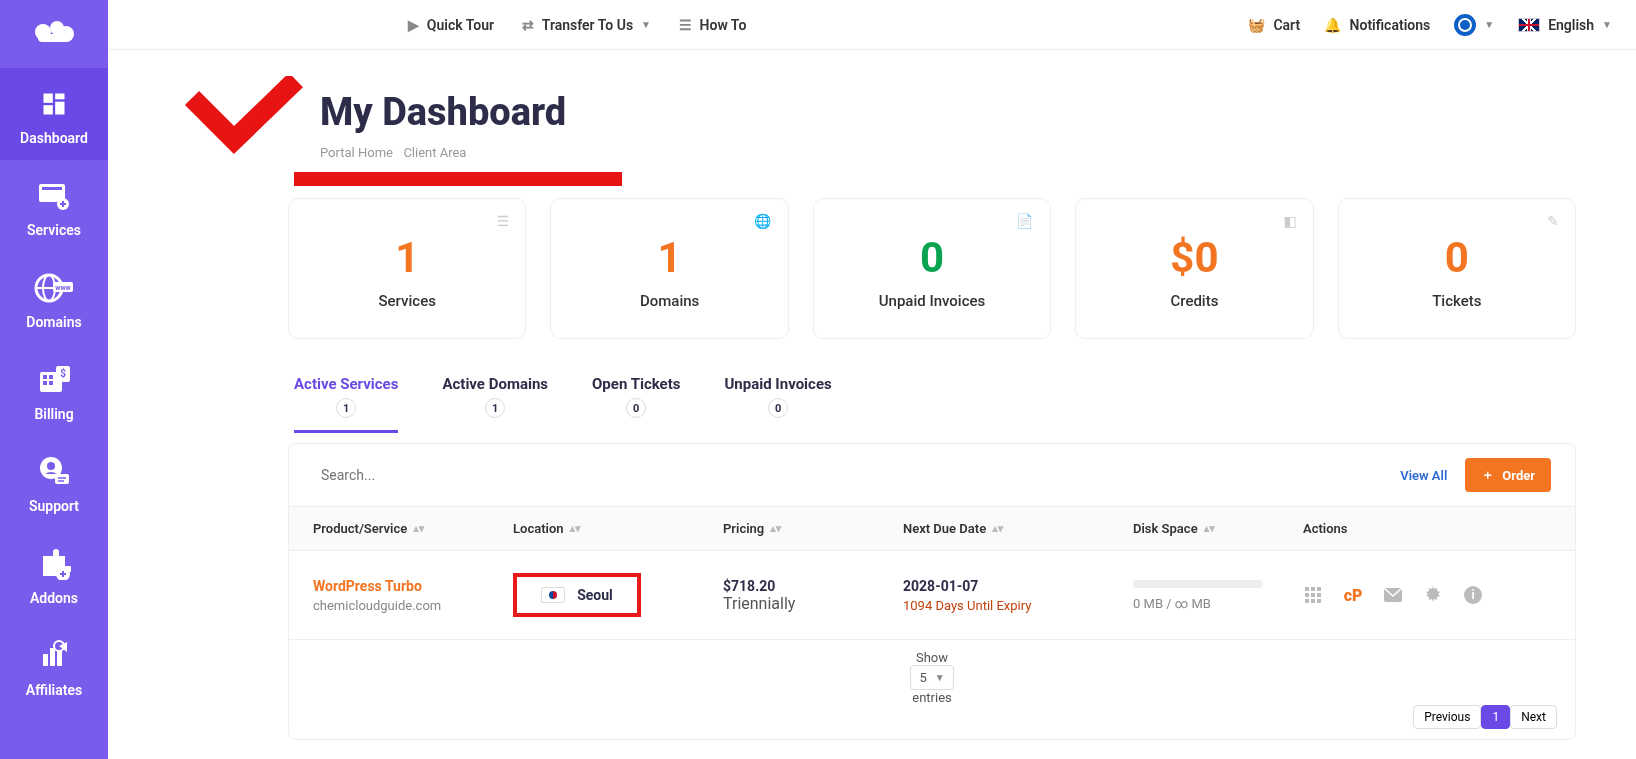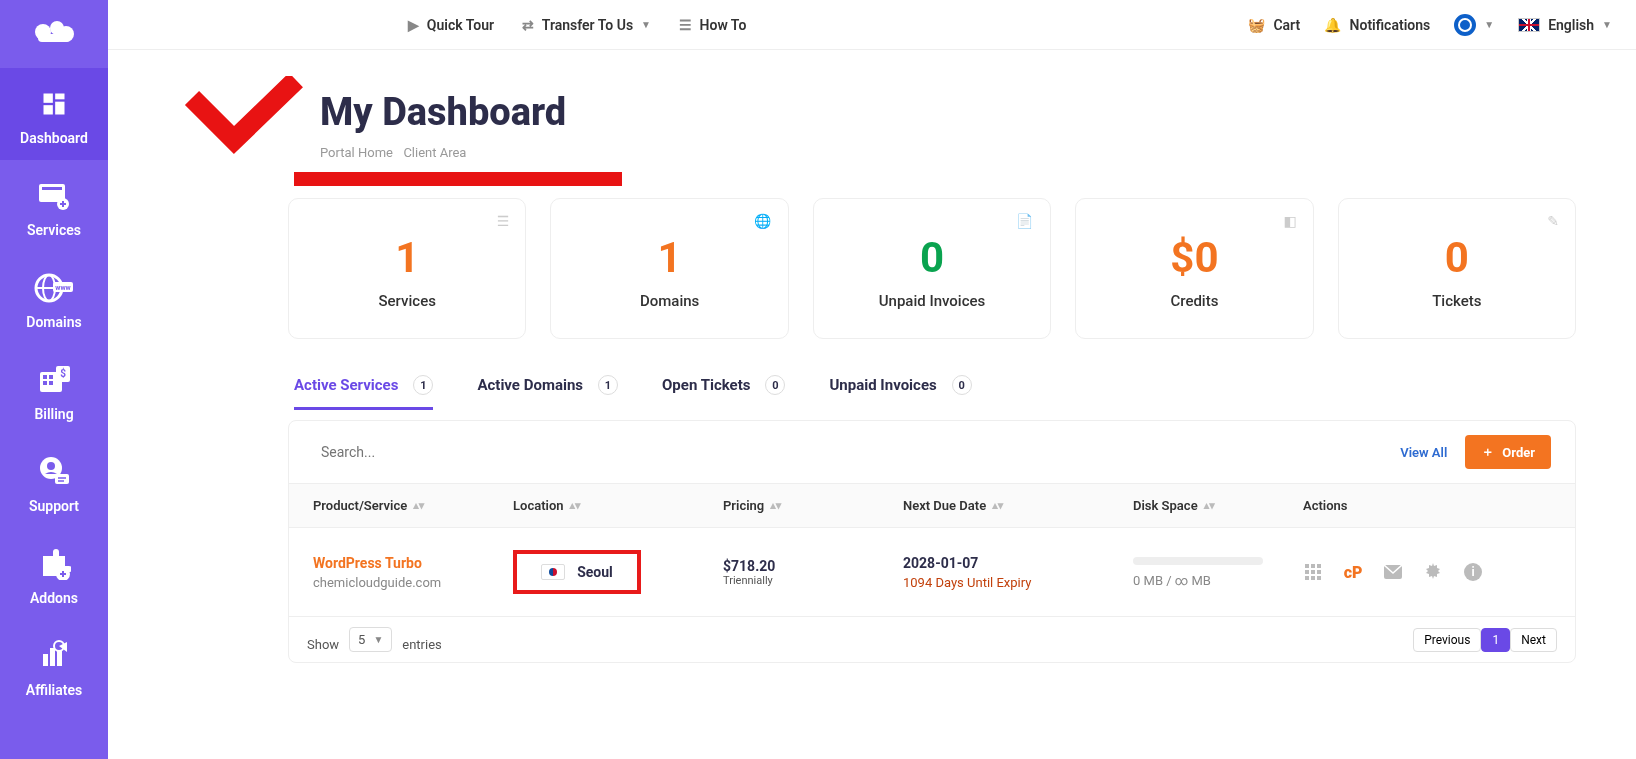--- a/index.html
+++ b/index.html
@@ -48,21 +48,21 @@
 .stats-row { display: flex; gap: 24px; margin-bottom: 36px; }
 .stat-card { flex: 1; border: 1px solid #eee; border-radius: 10px; padding: 18px 20px 28px; text-align: center; position: relative; cursor: pointer; }
 .stat-card .corner { position: absolute; top: 14px; right: 16px; color: #ccc; font-size: 14px; }
 .stat-value { font-size: 42px; font-weight: 700; margin-top: 16px; margin-bottom: 10px; }
 .stat-label { font-size: 15px; color: #333; font-weight: 500; }
 .c-orange { color: #f37421; }
 .c-green { color: #0aa34f; }
 
 
 .tabs { display: flex; gap: 44px; padding: 0 6px; border-bottom: none; }
-.tab { display: flex; align-items: center; gap: 15px; font-size: 15px; font-weight: 700; color: #2d2d4a; padding-bottom: 12px; cursor: pointer; border-bottom: 3px solid transparent; }
+.tab { display: flex; align-items: center; gap: 5px; font-size: 15px; font-weight: 700; color: #2d2d4a; padding-bottom: 12px; cursor: pointer; border-bottom: 3px solid transparent; flex-direction: column; }
 .tab.active { color: #6a49e6; border-bottom-color: #6a49e6; }
 .tab .badge { width: 20px; height: 20px; border: 1px solid #ddd; border-radius: 50%; font-size: 11px; display: inline-flex; align-items: center; justify-content: center; color: #2d2d4a; }
 
 
 .panel { border: 1px solid #eee; border-radius: 8px; margin-top: 10px; }
 .panel-top { display: flex; align-items: center; padding: 14px 24px; }
 .panel-top input { border: none; outline: none; font-size: 14px; flex: 1; padding: 6px 8px; }
 .panel-top .view-all { color: #2e6bd1; font-size: 13px; font-weight: 600; margin-right: 18px; cursor: pointer; }
 .panel-top .order-btn { background: #f37421; color: #fff; border: none; border-radius: 4px; padding: 8px 16px; font-size: 13px; font-weight: 700; cursor: pointer; display: inline-flex; align-items: center; gap: 8px; }
 
@@ -73,32 +73,32 @@
 .table-row { display: grid; grid-template-columns: 200px 210px 180px 230px 170px 1fr; align-items: center; padding: 22px 24px; border-top: 1px solid #eee; }
 .product-name { color: #f37421; font-size: 14px; font-weight: 700; }
 .product-domain { color: #888; font-size: 13px; margin-top: 4px; }
 
 .location-cell { display: flex; align-items: center; gap: 12px; border: 4px solid #e81a1a; padding: 10px 20px; width: 128px; justify-content: center; }
 .kr-flag { width: 24px; height: 16px; background: #fff; border: 1px solid #ddd; position: relative; border-radius:2px; }
 .kr-flag::after { content:""; position:absolute; left:50%; top:50%; width:8px; height:8px; border-radius:50%; background: conic-gradient(#c8102e 0 50%, #0e4a9b 50% 100%); transform: translate(-50%,-50%); }
 .location-text { font-weight: 700; font-size: 14px; }
 
 .pricing-cell .price { font-weight: 700; font-size: 14px; color:#2d2d4a; }
-.pricing-cell .period { font-size: 11px; color:#555; }
+.pricing-cell .period { font-size: 16px; color:#555; }
 .due-cell .date { font-weight: 700; font-size: 14px; color:#2d2d4a; }
 .due-cell .expiry { font-size: 13px; color:#c2410c; margin-top:4px; }
 
 .disk-cell { font-size: 13px; color:#888; }
 .disk-bar { width:130px; height:8px; background:#eee; border-radius:4px; margin-bottom:8px; }
 
 .actions-cell { display:flex; gap:20px; align-items:center; color:#bbb; }
 .actions-cell .ai { width:20px; height:20px; display:inline-flex; align-items:center; justify-content:center; cursor:pointer; }
 .ai-cpanel { color:#f37421; font-weight:900; font-size:16px; }
 
-.panel-foot { display:flex; align-items:flex-end; padding:10px 18px; border-top:1px solid #eee; font-size:13px; color:#555; }
+.panel-foot { display:flex; align-items:center; padding:10px 18px; border-top:1px solid #eee; font-size:13px; color:#555;flex-direction:column; }
 .panel-foot .sel { border:1px solid #ddd; border-radius:4px; padding:4px 8px; margin:0 10px; display:inline-flex; align-items:center; gap:8px; cursor:pointer; }
 .panel-foot .right { margin-left:auto; display:flex; gap:0; }
 .pg-btn { border:1px solid #ddd; border-radius:4px; padding:4px 10px; font-size:12px; background:#fff; cursor:pointer; }
 .pg-btn.active { background:#6a49e6; color:#fff; border-color:#6a49e6; }
 
 .icon-muted { color:#888; }
 </style>
 </head>
 <body>
 

